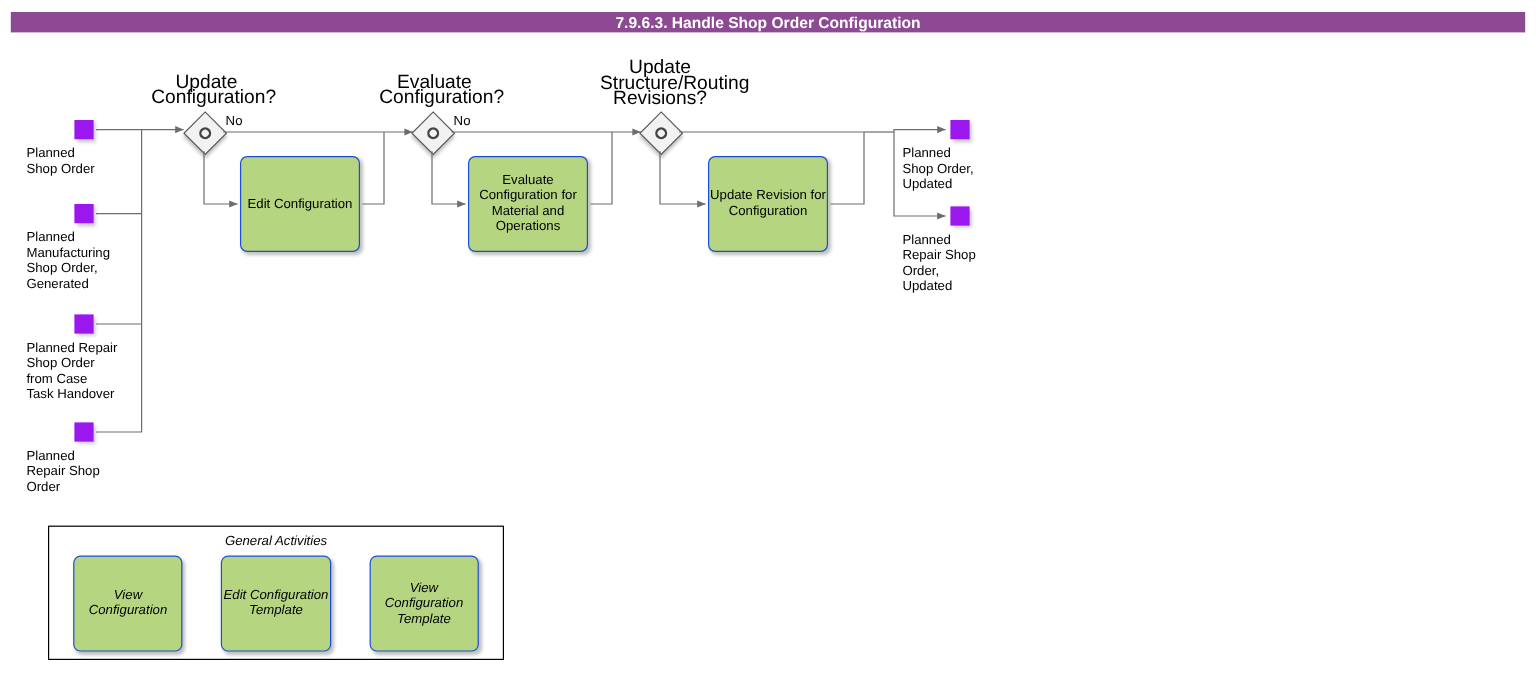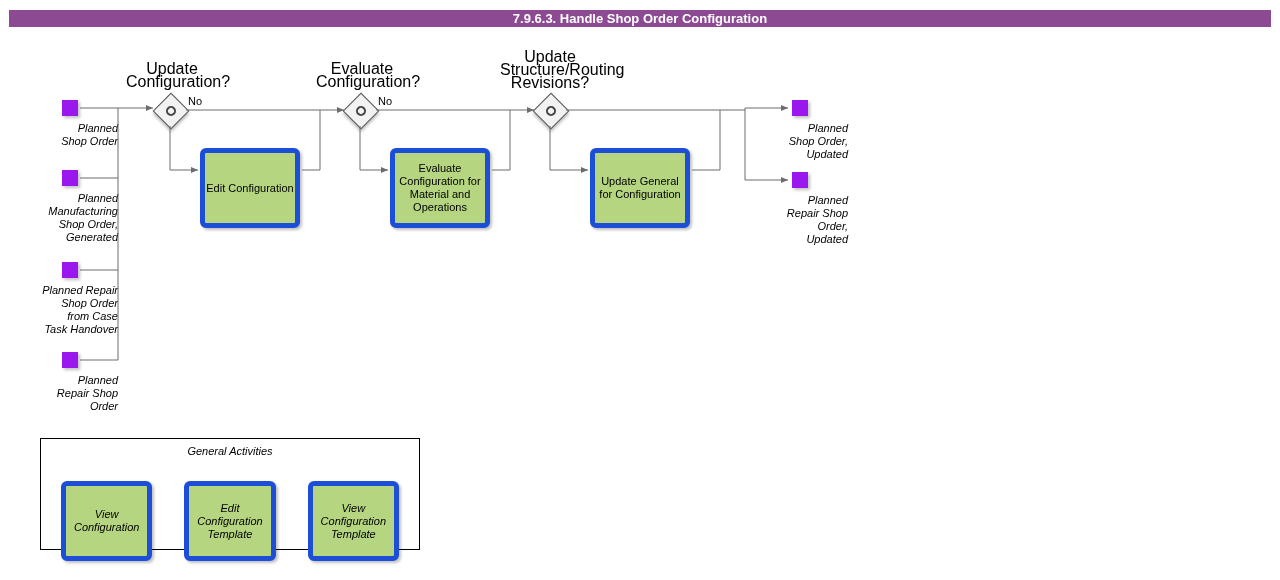--- a/index.html
+++ b/index.html
@@ -34,24 +34,23 @@
   .event-sq {
     position: absolute;
     width: 16px;
     height: 16px;
     background: #9a17ee;
     box-shadow: 2px 2px 3px rgba(0,0,0,0.25);
   }
   .event-label {
     position: absolute;
     width: 96px;
-    text-align: right;
+    text-align: left;
     font-size: 11px;
     line-height: 13px;
-    font-style: italic;
   }
 
   .gateway {
     position: absolute;
     width: 24px;
     height: 24px;
     transform: rotate(45deg);
     background: #f2f2f2;
     border: 1px solid #555;
     box-shadow: 2px 2px 3px rgba(0,0,0,0.25);
@@ -77,33 +76,32 @@
   }
   .no-label {
     position: absolute;
     font-size: 11px;
   }
 
   .task {
     position: absolute;
     width: 100px;
     height: 80px;
-    border: 5px solid #1d4ed8;
+    border: 1px solid #1d4ed8;
     border-radius: 6px;
     background: #b6d580;
     box-shadow: 2px 2px 3px rgba(0,0,0,0.25);
     display: flex;
     align-items: center;
     justify-content: center;
     text-align: center;
     font-size: 11px;
     line-height: 13px;
     padding: 0;
     box-sizing: border-box;
-    margin-top: 18px;
   }
 
   .general-box {
     position: absolute;
     left: 40px;
     top: 438px;
     width: 380px;
     height: 112px;
     border: 1px solid #000;
     box-sizing: border-box;
@@ -189,21 +187,21 @@
 Structure/Routing
 Revisions?</div>
 
   <div class="task" style="left:200px; top:130px;">
     <span>Edit Configuration</span>
   </div>
   <div class="task" style="left:390px; top:130px;">
     <span>Evaluate Configuration for Material and Operations</span>
   </div>
   <div class="task" style="left:590px; top:130px;">
-    <span>Update General for Configuration</span>
+    <span>Update Revision for Configuration</span>
   </div>
 
   <div class="event-sq" style="left:792px; top:100px;"></div>
   <div class="event-label" style="left: 752px; top: 122px; white-space: pre-line;">Planned
 Shop Order,
 Updated</div>
 
   <div class="event-sq" style="left:792px; top:172px;"></div>
   <div class="event-label" style="left: 752px; top: 194px; white-space: pre-line;">Planned
 Repair Shop

